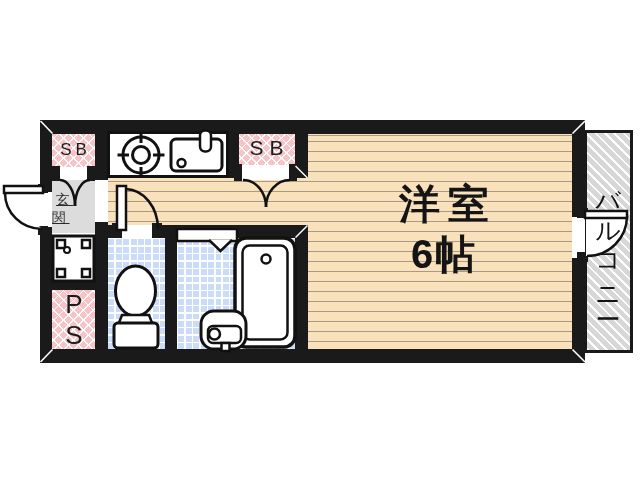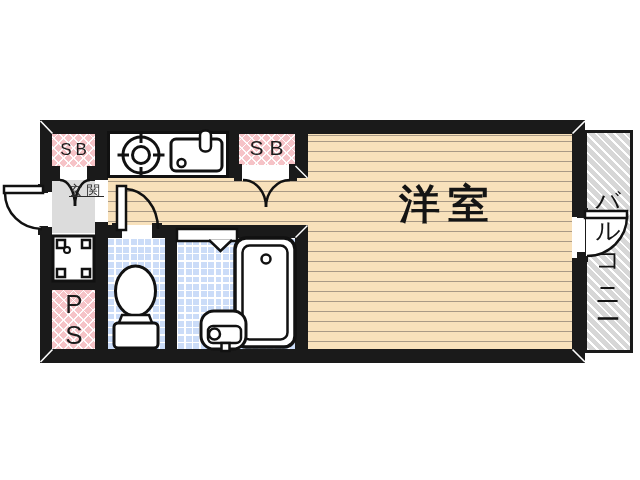--- a/index.html
+++ b/index.html
@@ -172,18 +172,19 @@
     <g>
       <rect x="201" y="311" width="45" height="38" rx="13" fill="#fff" stroke="#111" stroke-width="3"></rect>
       <rect x="208" y="326" width="33" height="17" rx="5" fill="#fff" stroke="#111" stroke-width="2.5"></rect>
       <circle cx="214.5" cy="334" r="5.5" fill="#fff" stroke="#111" stroke-width="2.5"></circle>
       <rect x="221.5" y="343" width="8" height="8" fill="#fff" stroke="#111" stroke-width="2.5"></rect>
     </g>
   </svg>
 
   <div class="label lbl-sb1" style="left:52px;top:133px;width:43px;height:34px;">SB</div>
   <div class="label lbl-sb2" style="left:238px;top:131px;width:57px;height:34px;">SB</div>
-  <div class="label lbl-genkan" style="left:52px;top:182px;width:65px;height:18px;text-decoration:underline;">玄関</div>
+  <div class="label lbl-genkan" style="left:52px;top:200px;width:25px;height:18px;text-decoration:underline;">玄関</div>
   <div class="label lbl-ps" style="left:52px;top:290px;width:43px;height:59px;">PS</div>
   <div class="label lbl-room-name" style="left:344px;top:181px;width:200px;height:46px;">洋室</div>
+  <div class="label lbl-room-size" style="left:344px;top:231px;width:200px;height:46px;">6帖</div>
   <div class="label lbl-balcony" style="left:588px;top:140px;width:42px;height:203px;">バルコニー</div>
 
 </div>
 
 </body></html>

